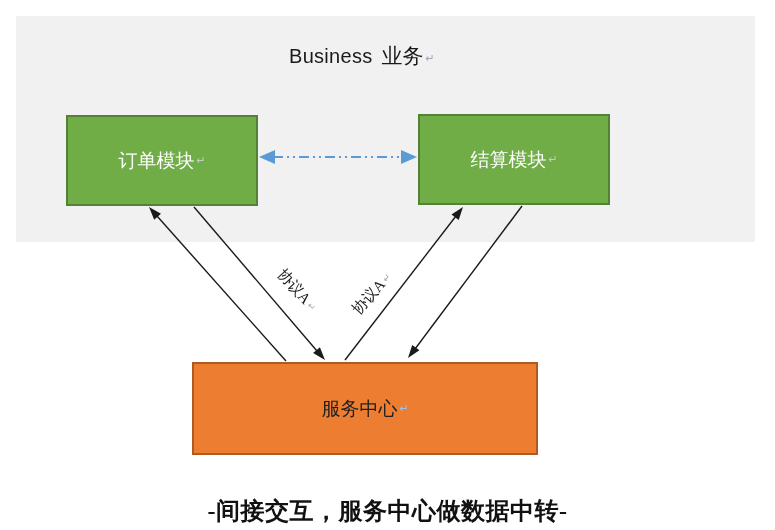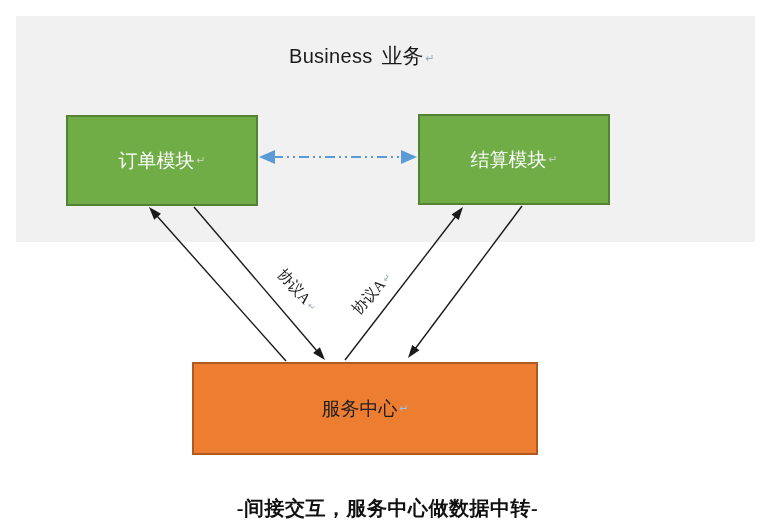--- a/index.html
+++ b/index.html
@@ -83,21 +83,21 @@
   #edge-label-right { left: 347px; top: 284px; transform: rotate(-48deg); transform-origin: center; }
   .edge-label .pilcrow { font-size: 9px; }
 
   .caption {
     position: absolute;
     left: 0; top: 495px;
     width: 775px;
     text-align: center;
     font-family: Liberation Serif, serif;
     font-weight: bold;
-    font-size: 20px;
+    font-size: 24px;
     color: #111111;
     letter-spacing: 0.5px;
   }
 </style>
 </head>
 <body>
 
 <div class="canvas">
 
   <div class="business-region"></div>

